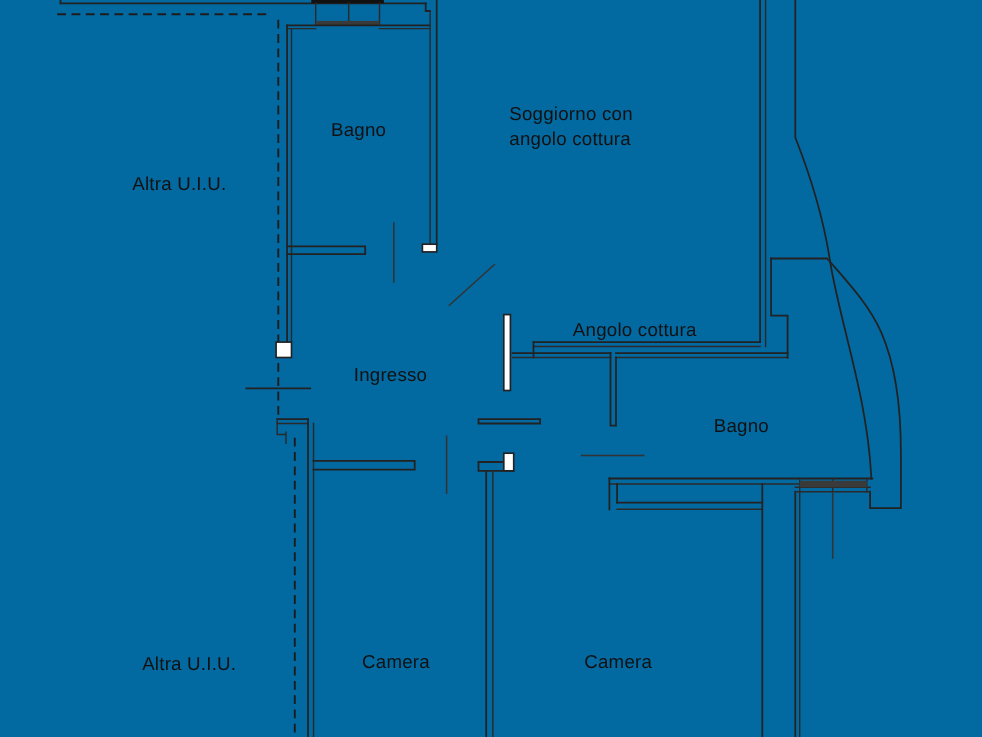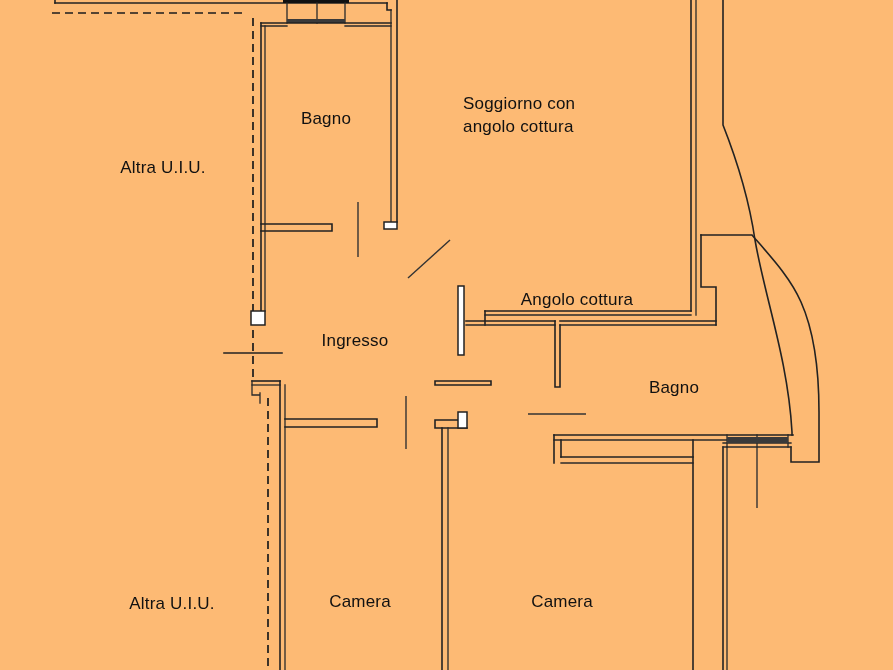--- a/index.html
+++ b/index.html
@@ -4,21 +4,21 @@
 <style>
   html, body {
     margin: 0;
     padding: 0;
     background: #ffffff;
   }
   .plan-wrap {
     position: relative;
     width: 893px;
     height: 670px;
-    background: #fdba74;
+    background: #0369a1;
     overflow: hidden;
   }
   svg { display: block; }
   .wall {
     fill: none;
     stroke: #222222;
     stroke-width: 1.6;
     stroke-linecap: square;
   }
   .wall-thin {

